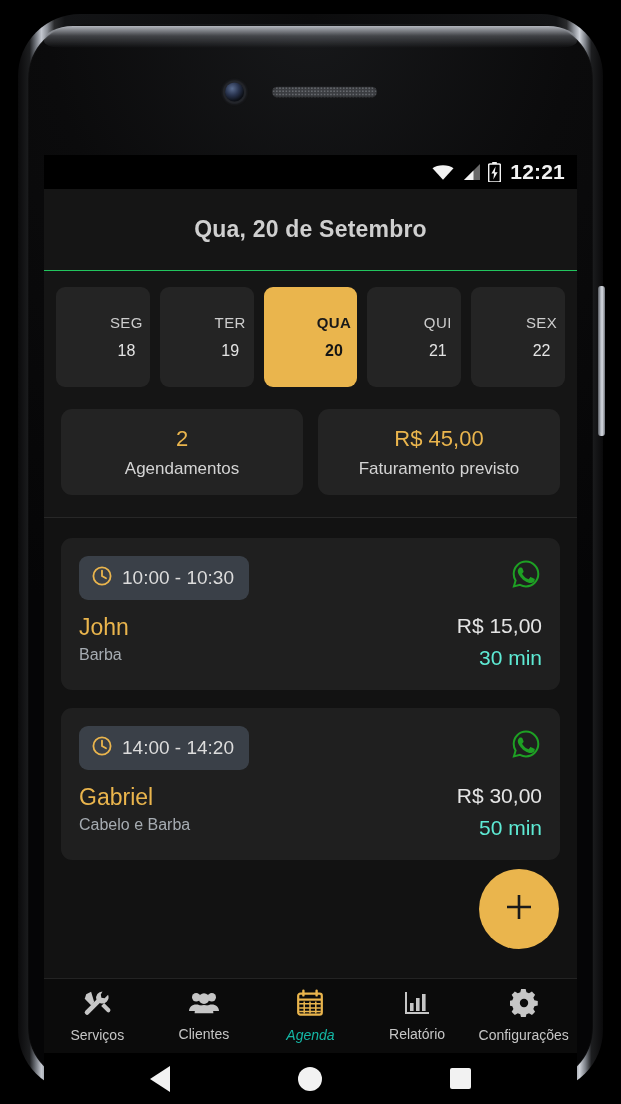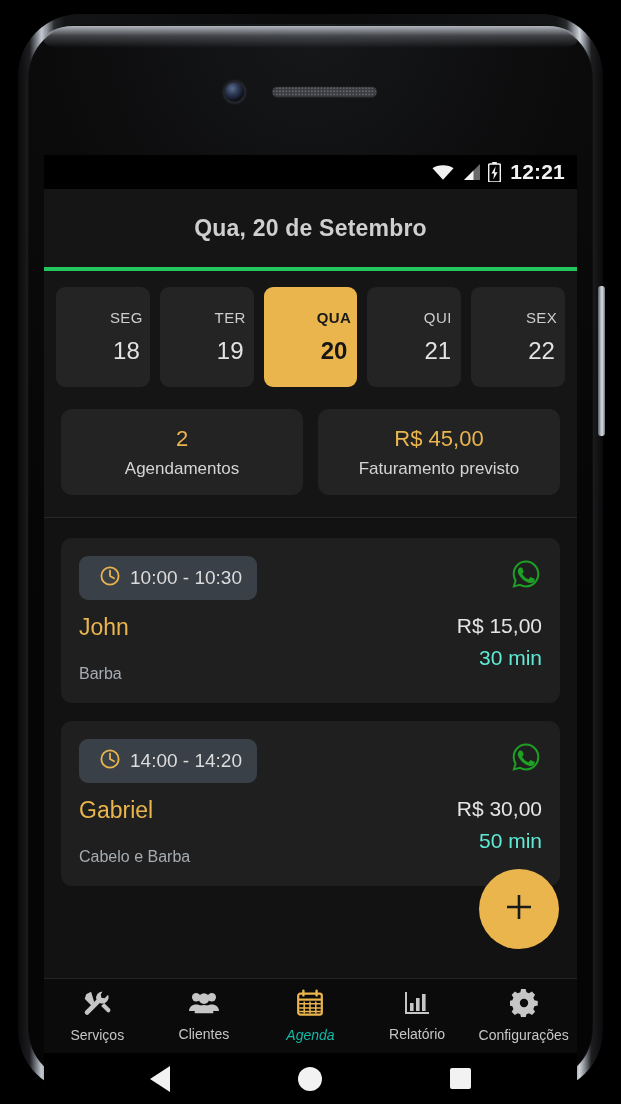--- a/index.html
+++ b/index.html
@@ -86,42 +86,42 @@
   .sb-icon { display: flex; align-items: flex-end; }
   .sb-time {
     color: #f2f2f2; font-size: 21px; font-weight: 700;
     letter-spacing: 0.2px; margin-left: 2px;
   }
 
   
   .header {
     height: 82px; background: #151515;
     display: flex; align-items: center; justify-content: center;
-    border-bottom: 4px solid #22c55e;
+    border-bottom: 1px solid #22c55e;
     text-align: center;
   }
   .header-title {
     color: #cfcfcf; font-size: 23px; font-weight: 700; letter-spacing: 0.2px;
   }
 
   
   .weekstrip {
     background: #151515;
     display: flex; gap: 10px;
     padding: 16px 12px 18px 12px;
   }
   .day {
     flex: 1; height: 100px; border-radius: 9px;
     background: #242424;
     display: flex; flex-direction: column; align-items: center; justify-content: center;
     gap: 11px;
     padding-left: 47px;
   }
   .day-dow { font-size: 15px; color: #cdcdcd; letter-spacing: 0.4px; }
-  .day-num { font-size: 24px; color: #e3e3e3; }
+  .day-num { font-size: 16px; color: #e3e3e3; }
   .day.active { background: #eab54d; }
   .day.active .day-dow { color: #191919; font-weight: 700; }
   .day.active .day-num { color: #151515; font-weight: 700; }
 
   
   .stats {
     background: #151515;
     display: flex; gap: 15px;
     padding: 4px 17px 22px 17px;
     border-bottom: 1px solid #272727;
@@ -139,27 +139,27 @@
   .appt {
     position: relative;
     background: #1f1f1f; border-radius: 11px;
     padding: 18px 18px 20px 18px;
     margin-bottom: 18px;
   }
   .appt-top { display: flex; align-items: flex-start; justify-content: space-between; }
   .time-chip {
     display: inline-flex; align-items: center; gap: 9px;
     background: #3a4048; border-radius: 9px;
-    padding: 9px 15px 9px 20px;
+    padding: 9px 15px 9px 12px;
   }
   .time-chip-text { color: #dcdcdc; font-size: 19px; }
   .wa { margin-top: 2px; }
   .appt-bottom { display: flex; align-items: flex-start; justify-content: space-between; margin-top: 14px; }
   .appt-name { color: #eab54d; font-size: 23px; }
-  .appt-service { color: #a6acb2; font-size: 16px; margin-top: 24px; }
+  .appt-service { color: #a6acb2; font-size: 16px; margin-top: 5px; }
   .appt-right { text-align: right; }
   .appt-price { color: #e4e4e4; font-size: 21px; text-align: right; }
   .appt-dur { color: #5eead4; font-size: 21px; margin-top: 8px; }
 
   
   .fab {
     position: absolute; right: 18px; bottom: 104px;
     width: 80px; height: 80px; border-radius: 50%;
     background: #eab54d;
     display: flex; align-items: center; justify-content: center;

